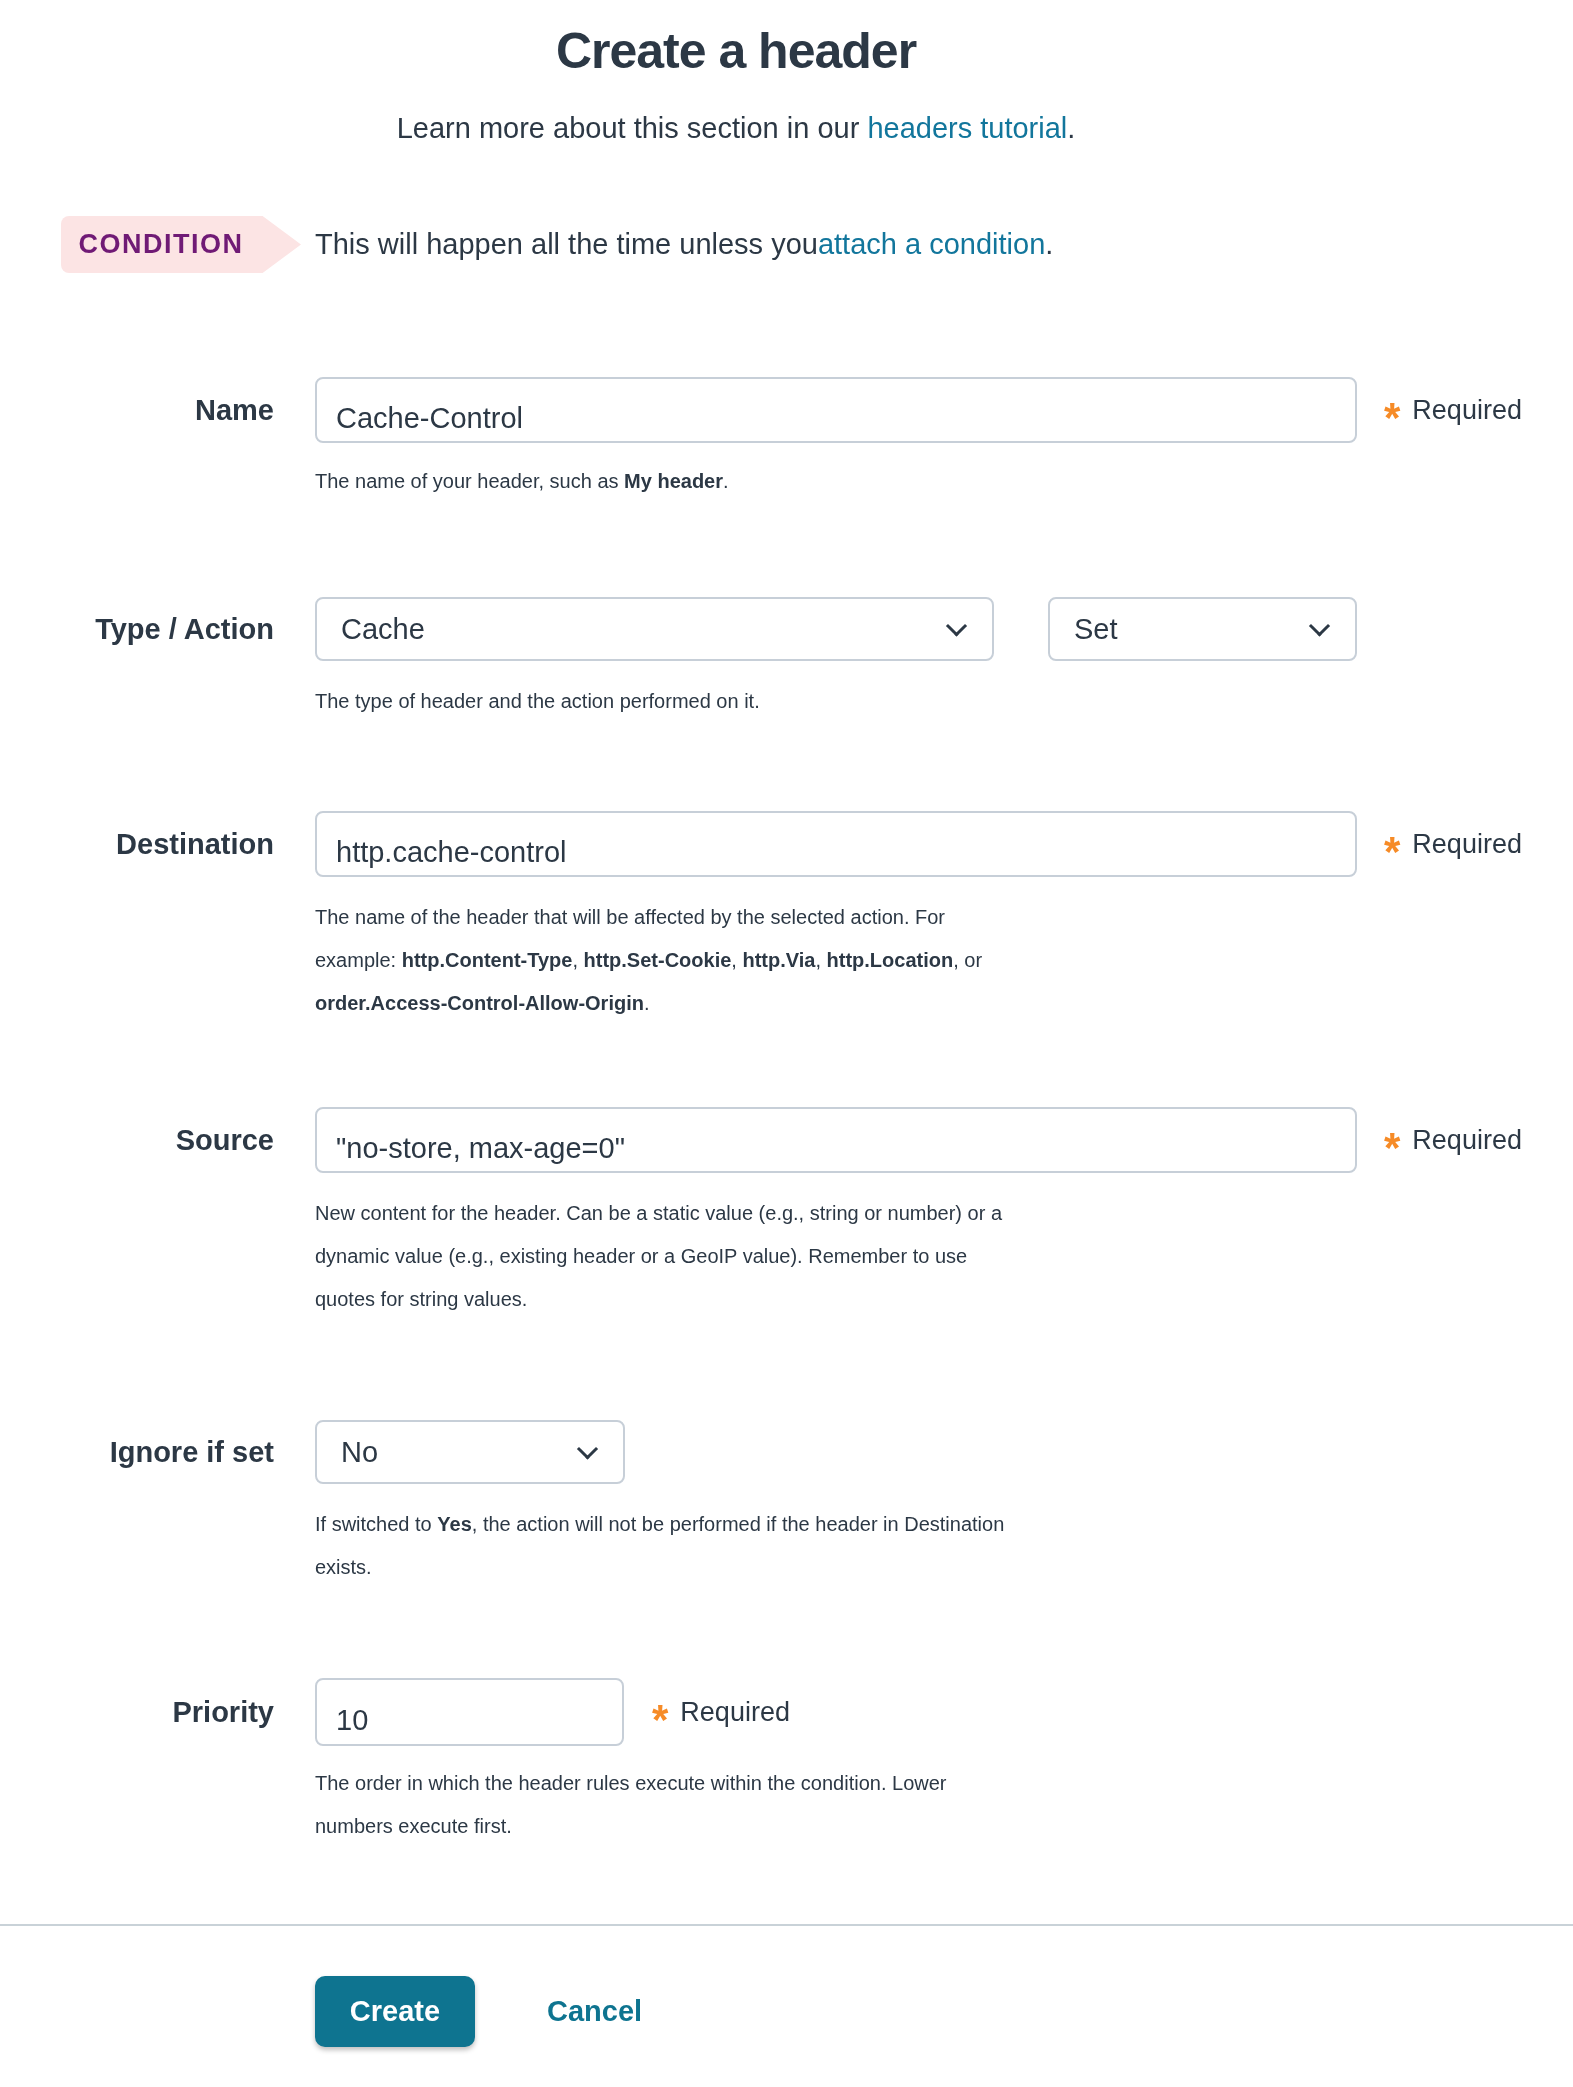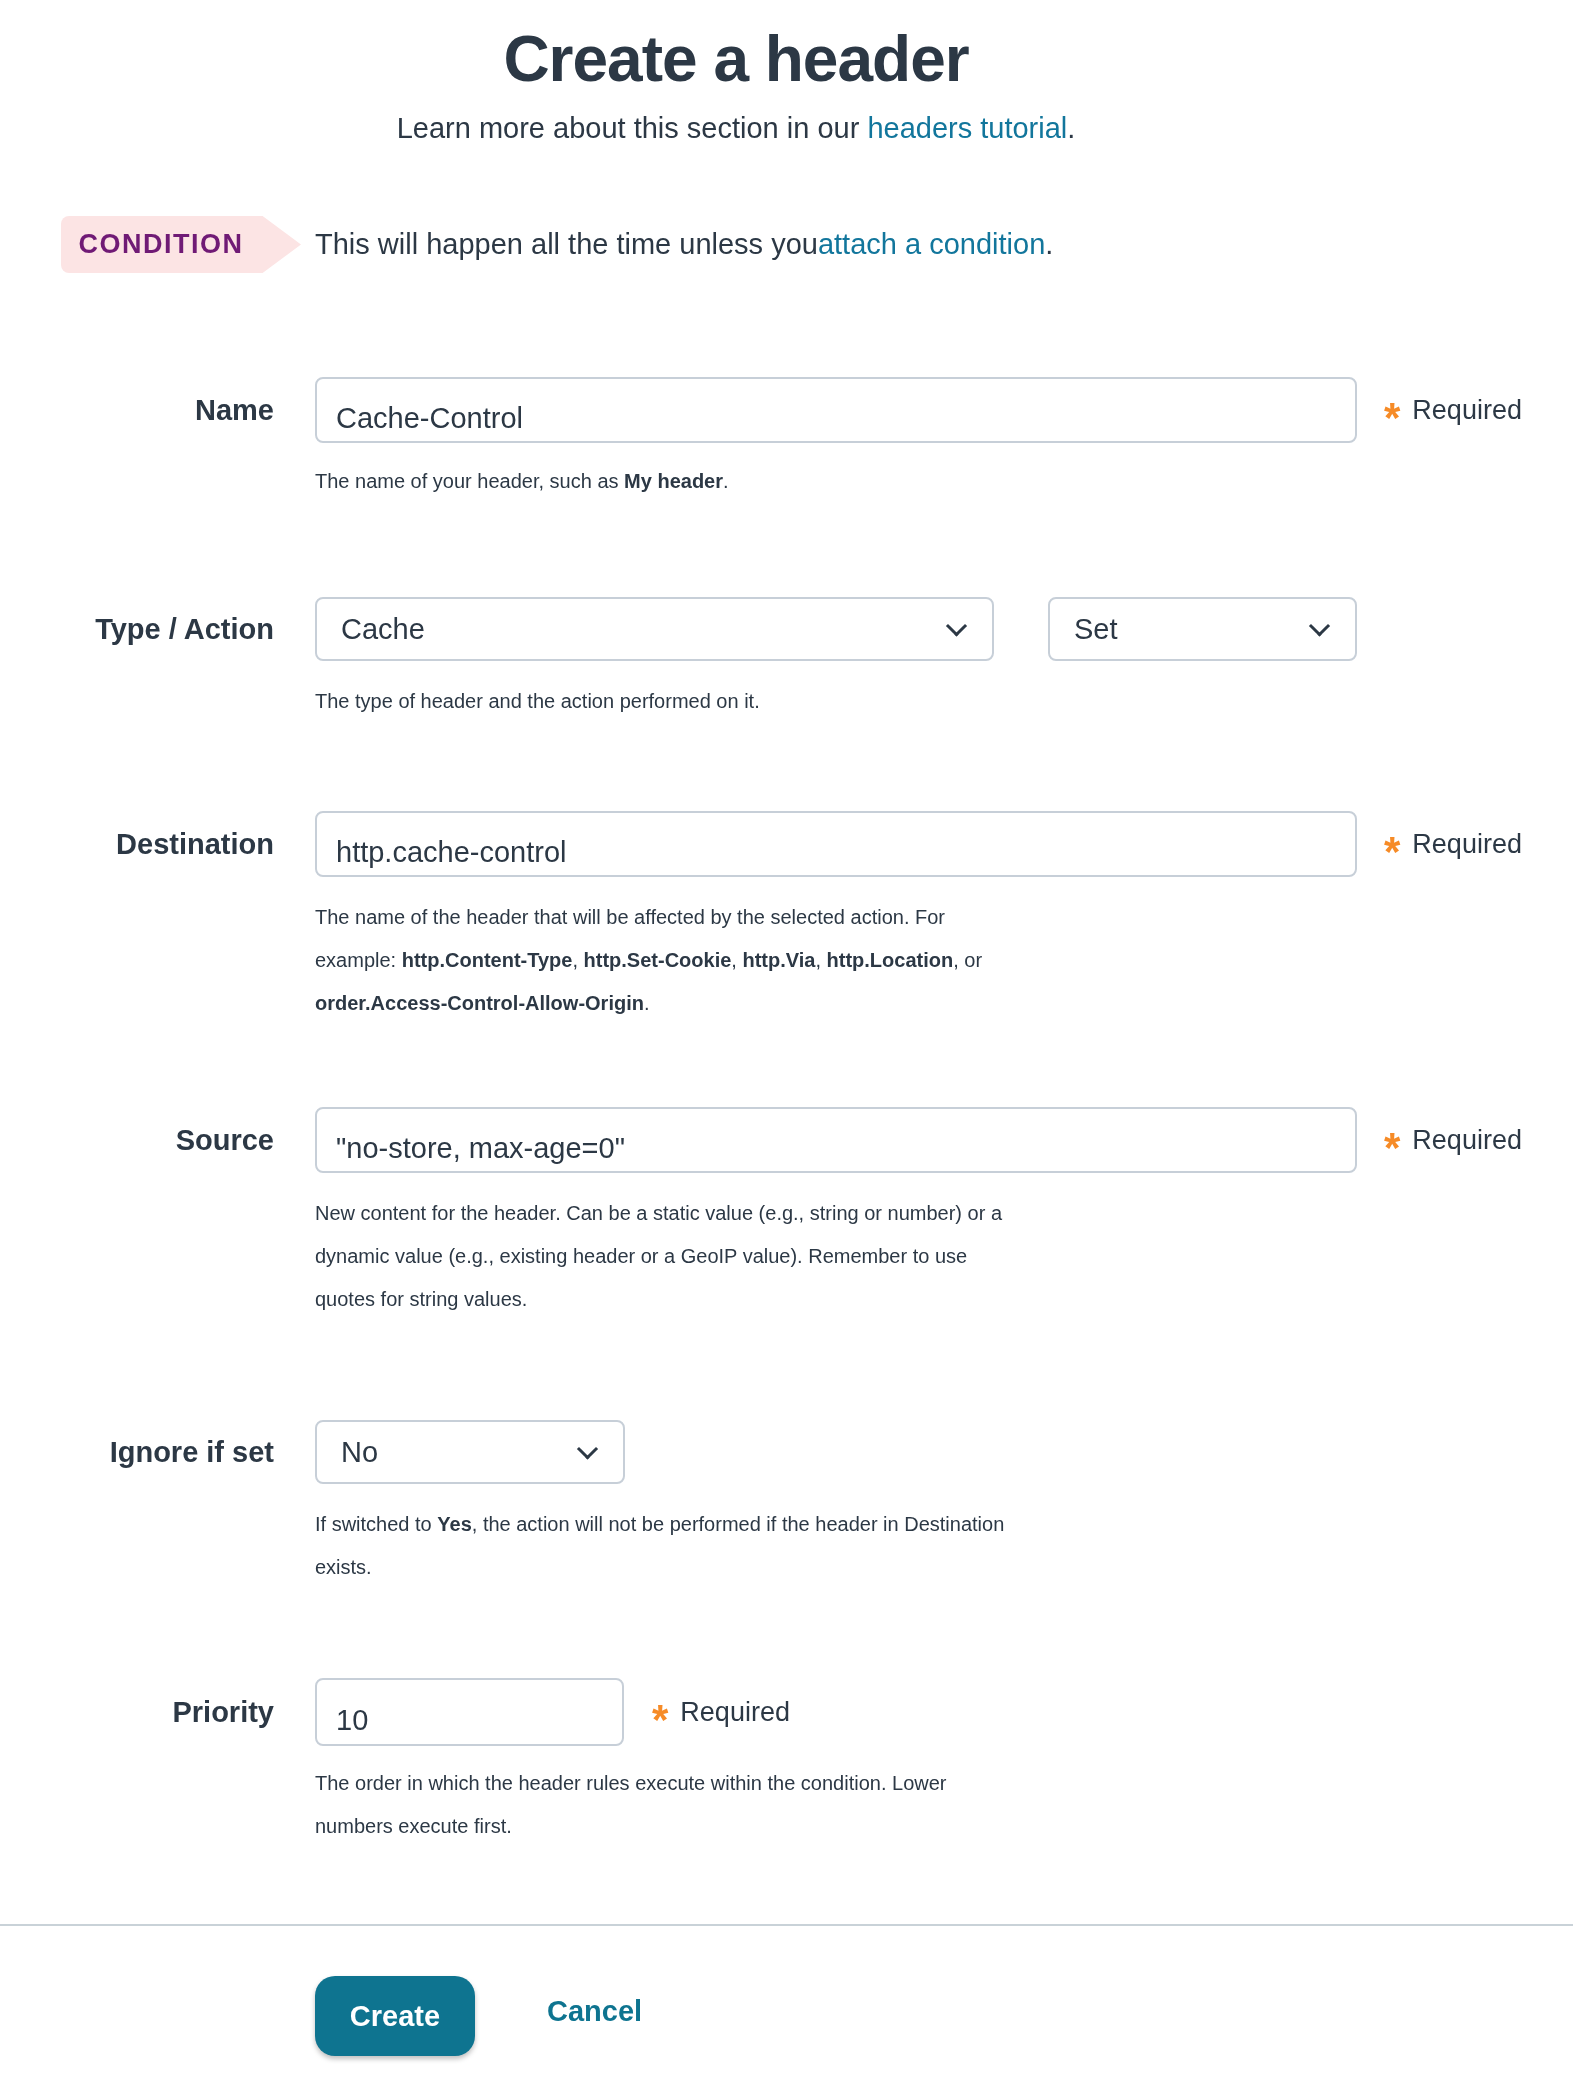--- a/index.html
+++ b/index.html
@@ -10,21 +10,21 @@
     height: 2087px;
     background: #ffffff;
     font-family: "Liberation Sans", sans-serif;
     color: #2c3845;
     overflow: hidden;
   }
   .page-title {
     position: absolute;
     top: 22px; left: 0; width: 1472px;
     text-align: center;
-    font-size: 64px;
+    font-size: 50px;
     font-weight: bold;
     letter-spacing: -1px;
     color: #2c3845;
   }
   .page-subtitle {
     position: absolute;
     top: 112px; left: 0; width: 1472px;
     text-align: center;
     font-size: 29px;
     color: #2c3845;
@@ -120,24 +120,24 @@
   }
   .divider {
     position: absolute;
     left: 0; width: 1573px; height: 2px;
     background: #c9d2d8;
     top: 1924px;
   }
   .create-button {
     position: absolute;
     top: 1976px; left: 315px;
-    width: 160px; height: 80px;
+    width: 160px; height: 71px;
     background: #0e7490;
     border: none;
-    border-radius: 20px;
+    border-radius: 10px;
     color: #ffffff;
     font-family: "Liberation Sans", sans-serif;
     font-size: 29px;
     font-weight: bold;
     cursor: pointer;
     box-shadow: 0 3px 5px rgba(0,0,0,0.25);
   }
   .cancel-link {
     position: absolute;
     top: 1976px; left: 547px; height: 71px;

